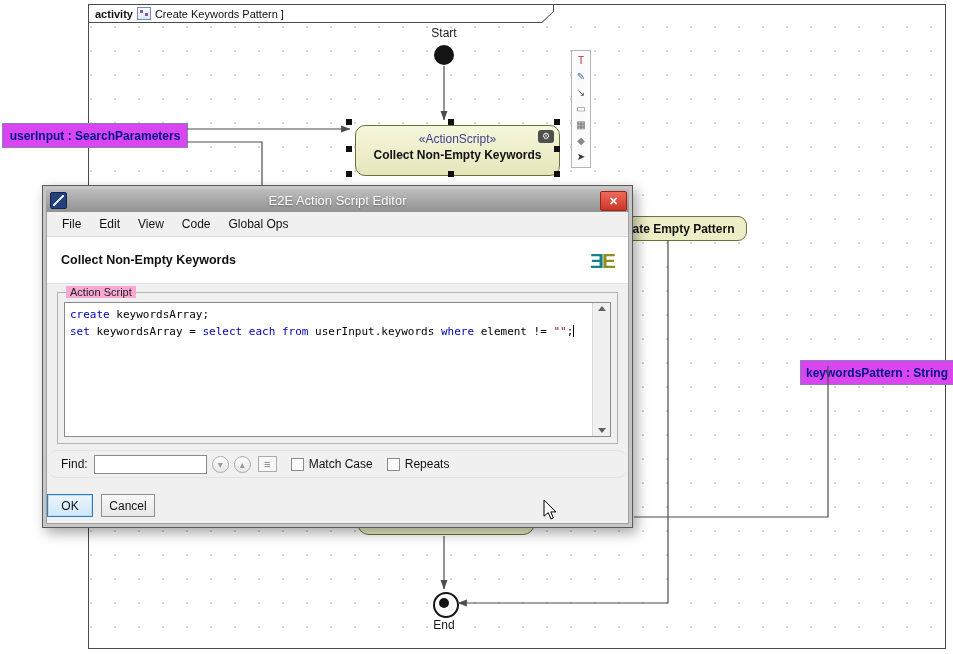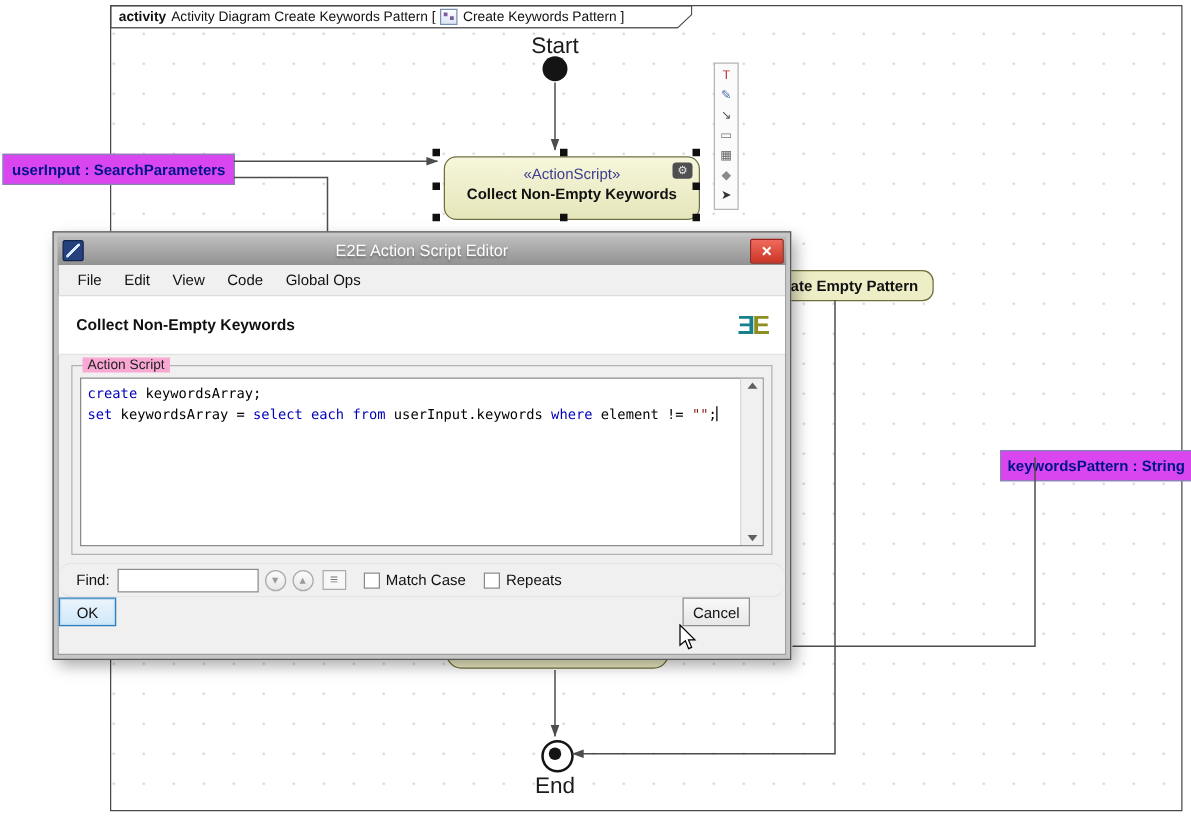--- a/index.html
+++ b/index.html
@@ -17,21 +17,21 @@
   .tab-outer{left:88px;top:4px;width:466px;height:19px;background:#4a4a4a;z-index:3;
              clip-path:polygon(0 0,100% 0,100% 40%,calc(100% - 12px) 100%,0 100%);}
   .tab-inner{position:absolute;left:1px;top:1px;right:1px;bottom:1px;background:#fff;
              clip-path:polygon(0 0,100% 0,100% 38%,calc(100% - 11.3px) 100%,0 100%);
              display:flex;align-items:center;gap:4px;padding-left:6px;font-size:11px;white-space:nowrap;color:#111;}
   .tab-icon{width:12px;height:11px;display:inline-block;border:1px solid #7a8fb8;
             background:linear-gradient(#fdfdfd,#dce6f4);position:relative;flex:0 0 auto;}
   .tab-icon::after{content:"";position:absolute;left:2px;top:2px;width:3px;height:3px;background:#7a5aa5;
             box-shadow:5px 3px 0 #7a5aa5;}
 
-  .node-caption{font-size:18px;color:#1a1a1a;text-align:center;z-index:1;}
+  .node-caption{font-size:12px;color:#1a1a1a;text-align:center;z-index:1;}
   .start-node{left:434px;top:45px;width:20px;height:20px;border-radius:50%;background:#141414;z-index:1;}
   .end-outer{left:433px;top:592px;width:22px;height:22px;border:2px solid #141414;border-radius:50%;
              background:#fff;z-index:1;}
   .end-inner{position:absolute;left:4px;top:4px;width:10px;height:10px;border-radius:50%;background:#141414;}
 
   .action-node{left:355px;top:125px;width:203px;height:49px;border:1px solid #6f6f3d;border-radius:10px;
                background:linear-gradient(#f6f6dc,#e6e6bb);z-index:1;text-align:center;}
   .stereotype{margin-top:6px;font-size:12px;color:#3d3d8f;}
   .action-name{font-size:12px;font-weight:bold;color:#111;margin-top:2px;}
   .badge{position:absolute;top:4px;right:5px;width:16px;height:13px;border-radius:3px;background:#4f4f4f;
@@ -99,21 +99,21 @@
   .find-label{font-size:12px;color:#111;}
   .find-input{width:105px;height:17px;border:1px solid #8a8a8a;background:#fff;margin-left:6px;font-size:12px;
               padding:0 3px;font-family:"Liberation Sans",sans-serif;}
   .round-btn{width:17px;height:17px;border-radius:50%;border:1px solid #ababab;background:linear-gradient(#fcfcfc,#e7e7e7);
              color:#9a9a9a;font-size:10px;display:flex;align-items:center;justify-content:center;margin-left:5px;box-sizing:border-box;}
   .list-btn{width:19px;height:16px;border:1px solid #ababab;background:#f7f7f7;color:#777;font-size:11px;
             display:flex;align-items:center;justify-content:center;margin-left:7px;box-sizing:border-box;}
   .checkbox{width:13px;height:13px;border:1px solid #8a8a8a;background:#fff;margin-left:14px;box-sizing:border-box;}
   .cb-label{font-size:12px;margin-left:5px;color:#111;}
 
-  .btn-row{display:flex;justify-content:space-between;gap:8px;padding-right:28px;}
+  .btn-row{margin-top:16px;display:flex;justify-content:flex-start;gap:8px;padding-right:0;}
   .btn{height:23px;font-size:12px;display:flex;align-items:center;justify-content:center;box-sizing:border-box;color:#111;}
   .btn-ok{width:46px;background:linear-gradient(#ecf5fd,#cfe7f9);border:1px solid #2d7dbb;
           box-shadow:inset 0 0 0 1px #bcdcf5;}
   .btn-cancel{width:54px;background:linear-gradient(#f8f8f8,#e7e7e7);border:1px solid #8d8d8d;}
 
   .cursor{left:543px;top:499px;z-index:30;}
 </style>
 </head>
 <body>
 
@@ -131,21 +131,20 @@
     <polyline class="edge" points="187,129 350,129" marker-end="url(#arr)"></polyline>
     <polyline class="edge" points="187,142 262,142 262,188"></polyline>
     <polyline class="edge" points="668,240 668,603 458,603" marker-end="url(#arr)"></polyline>
     <polyline class="edge" points="828,366 828,517 634,517"></polyline>
     <polyline class="edge" points="444,536 444,589" marker-end="url(#arr)"></polyline>
   </svg>
 
   <div class="abs tab-outer">
     <div class="tab-inner">
       <b>activity</b>
-      <span>Activity Diagram Create Keywords Pattern [</span>
       <span class="tab-icon"></span>
       <span>Create Keywords Pattern ]</span>
     </div>
   </div>
 
   <div class="abs node-caption" style="left:420px;top:26px;width:48px;">Start</div>
   <div class="abs start-node"></div>
 
   <div class="abs obj-label lbl-userinput">userInput : SearchParameters</div>
 

